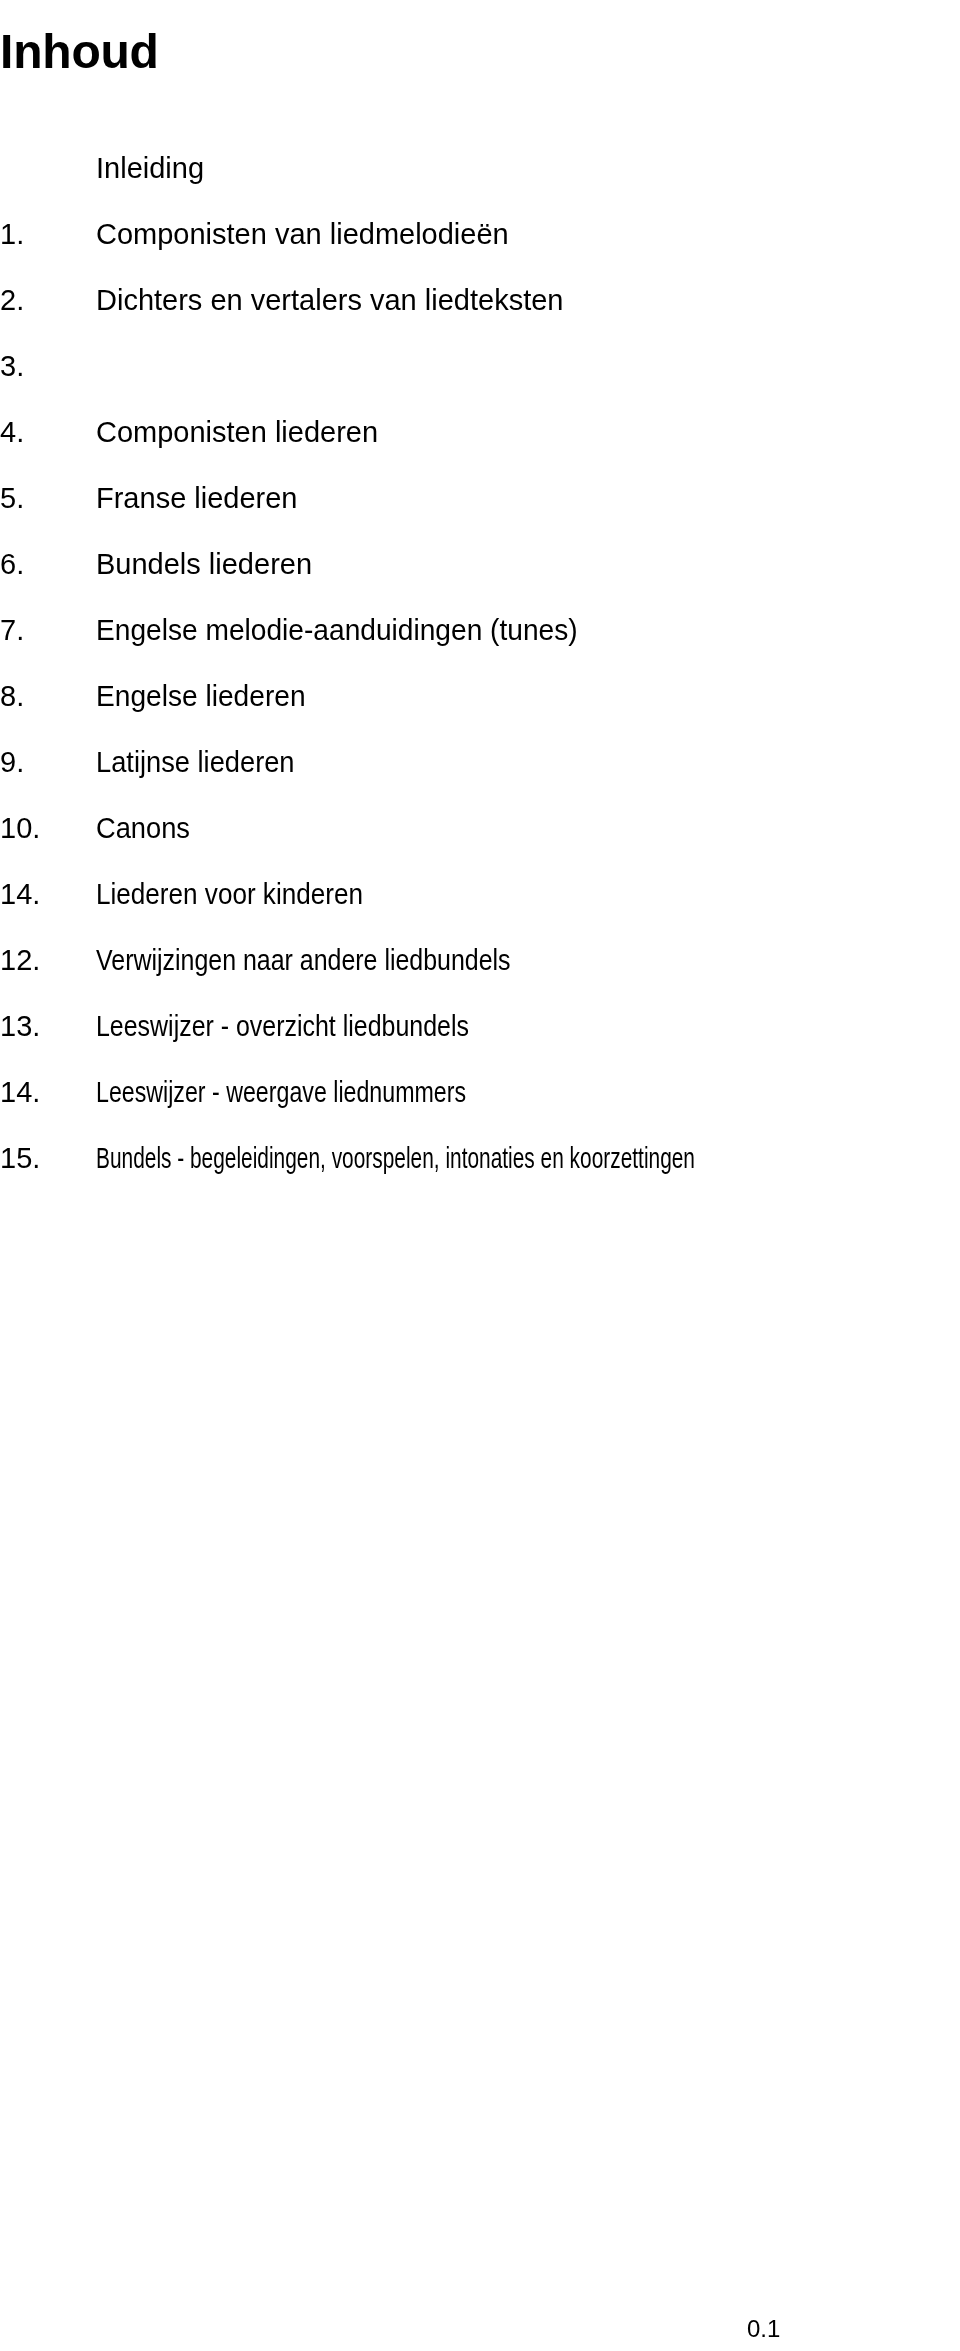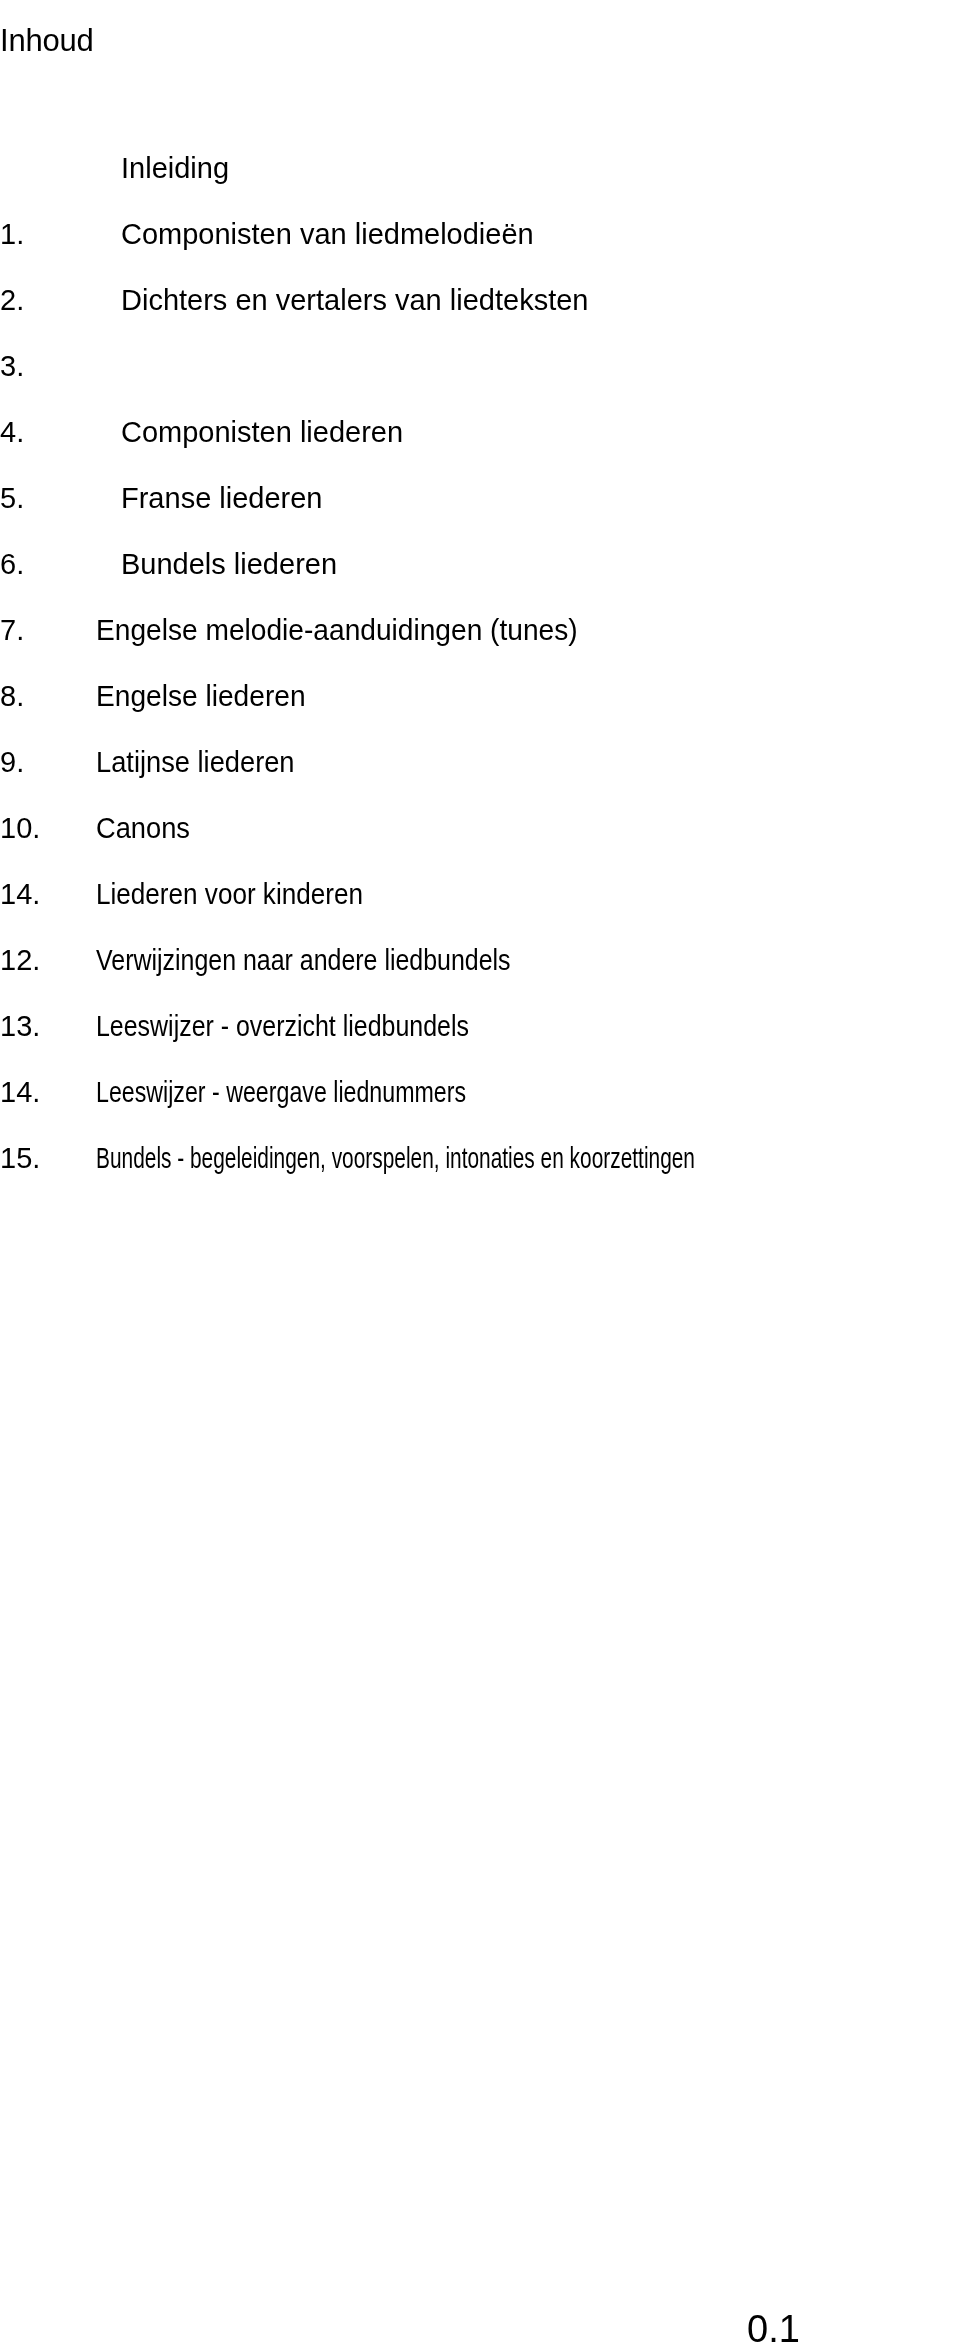--- a/index.html
+++ b/index.html
@@ -22,22 +22,22 @@
     width: 960px;
     height: 2351px;
     background: #ffffff;
   }
 
   
   .doc-title {
     position: absolute;
     left: 0px;
     top: -2px;
-    font-size: 31px;
-    font-weight: normal;
+    font-size: 48px;
+    font-weight: bold;
     letter-spacing: -0.2px;
     line-height: 44px;
     white-space: nowrap;
   }
 
   
   .toc {
     position: absolute;
     left: 0px;
     top: 148px;
@@ -65,34 +65,34 @@
     position: absolute;
     left: 96px;
     top: 0px;
     font-size: 29px;
     line-height: 40px;
     white-space: nowrap;
     transform-origin: left top;
   }
 
   
-  .sq-100 { transform: scaleX(1.00); margin-left: 25px; }
+  .sq-100 { transform: scaleX(1.00); }
   .sq-97  { transform: scaleX(0.97); }
   .sq-94  { transform: scaleX(0.94); }
   .sq-90  { transform: scaleX(0.90); }
   .sq-86  { transform: scaleX(0.86); }
   .sq-80  { transform: scaleX(0.80); }
   .sq-72  { transform: scaleX(0.72); }
 
   
   .page-number {
     position: absolute;
     left: 747px;
     top: 2309px;
-    font-size: 38px;
+    font-size: 24px;
     line-height: 40px;
     white-space: nowrap;
   }
 </style>
 </head>
 <body>
 
 <div class="page">
 
   <h1 class="doc-title">Inhoud</h1>

